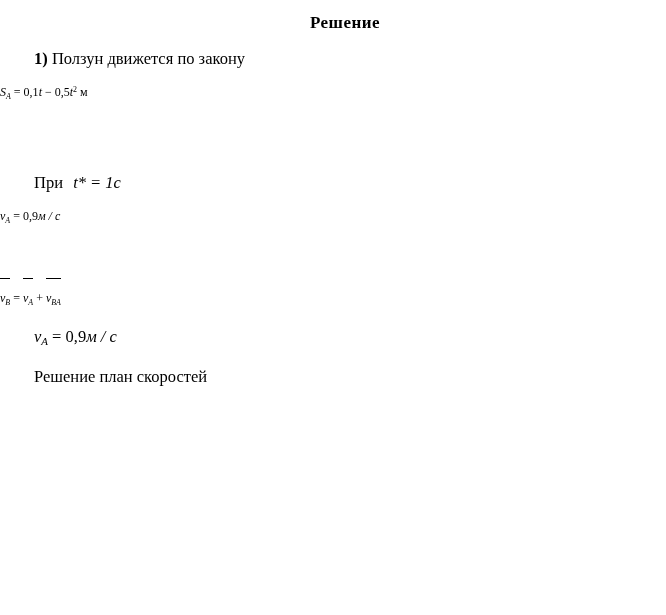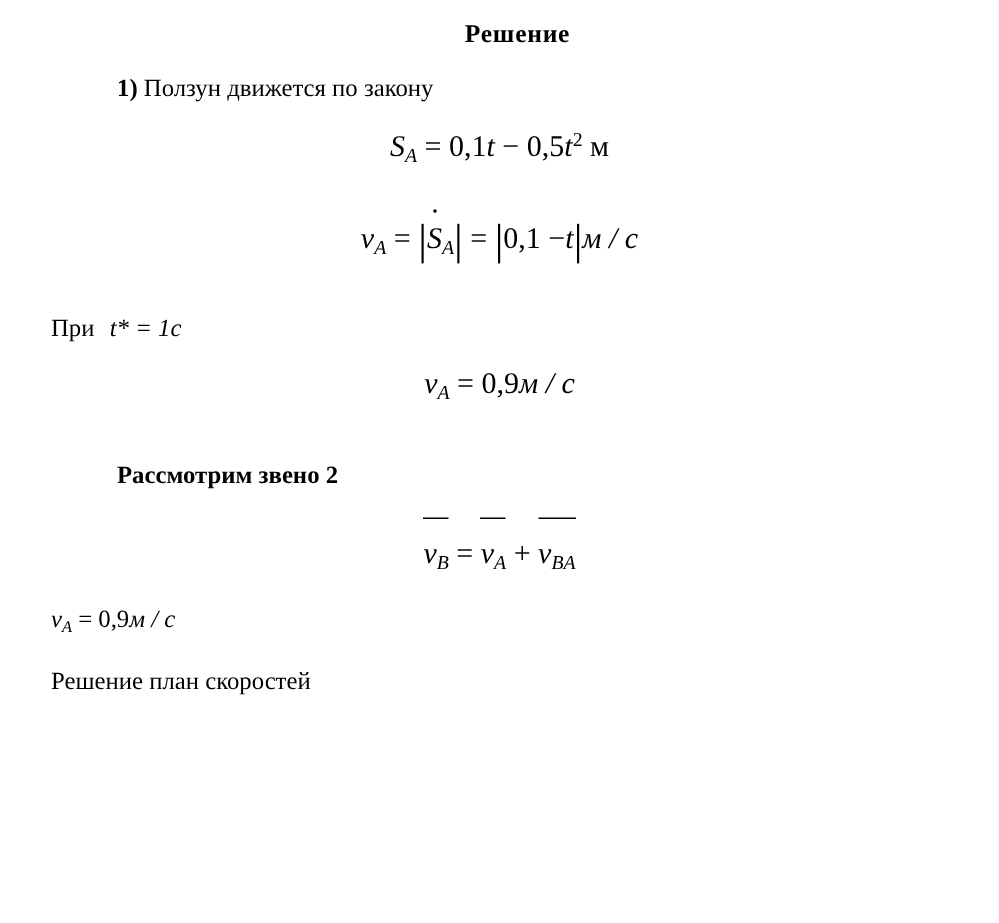--- a/index.html
+++ b/index.html
@@ -29,25 +29,24 @@
     letter-spacing: 0.5px;
     padding-left: 24px;
   }
   .para {
     font-size: 16.5px;
     margin: 0;
     padding: 0 0 0 34px;
   }
   .para.bold {
     font-weight: bold;
-    margin-left: 44px;
   }
   .eq-line {
-    text-align: center;
-    font-size: 20px;
+    text-align: left;
+    font-size: 12px;
   }
   
   .it {
     font-style: italic;
   }
   .sub {
     font-size: 0.66em;
     vertical-align: -0.32em;
     font-style: italic;
   }
@@ -123,27 +122,20 @@
     <span>= 0,1</span><span class="it">t</span>
     <span>− 0,5</span><span class="it">t</span><span class="sup">2</span>
     <span>м</span>
   </div>
 
   <div class="spacer-lg"></div>
 
 
   <div class="spacer-md"></div>
 
-  <div class="eq-line">
-    <span class="it">v</span><span class="sub">A</span>
-    <span>=</span>
-    <span class="vbar">|</span><span class="dotted dot1 it">S</span><span class="sub">A</span><span class="vbar">|</span>
-    <span>=</span>
-    <span class="vbar">|</span><span>0,1 −</span><span class="it">t</span><span class="vbar">|</span><span class="it">м / с</span>
-  </div>
 
   <div class="spacer-md"></div>
 
 
   <div class="spacer-lg"></div>
 
   <p class="para">
     <span>При</span>
     <span class="it" style="margin-left:6px">t* = 1с</span>
   </p>
@@ -153,21 +145,20 @@
   <div class="eq-line">
     <span class="it">v</span><span class="sub">A</span>
     <span>= 0,9</span><span class="it">м / с</span>
   </div>
 
   <div class="spacer-md"></div>
 
 
   <div class="spacer-lg"></div>
 
-  <p class="para bold">Рассмотрим звено 2</p>
 
   <div class="spacer-sm"></div>
 
 
   <div class="spacer-sm"></div>
 
   <div class="eq-line">
     <span class="bar-wrap"><span class="it">v</span><span class="sub">B</span></span>
     <span>=</span>
     <span class="bar-wrap"><span class="it">v</span><span class="sub">A</span></span>

